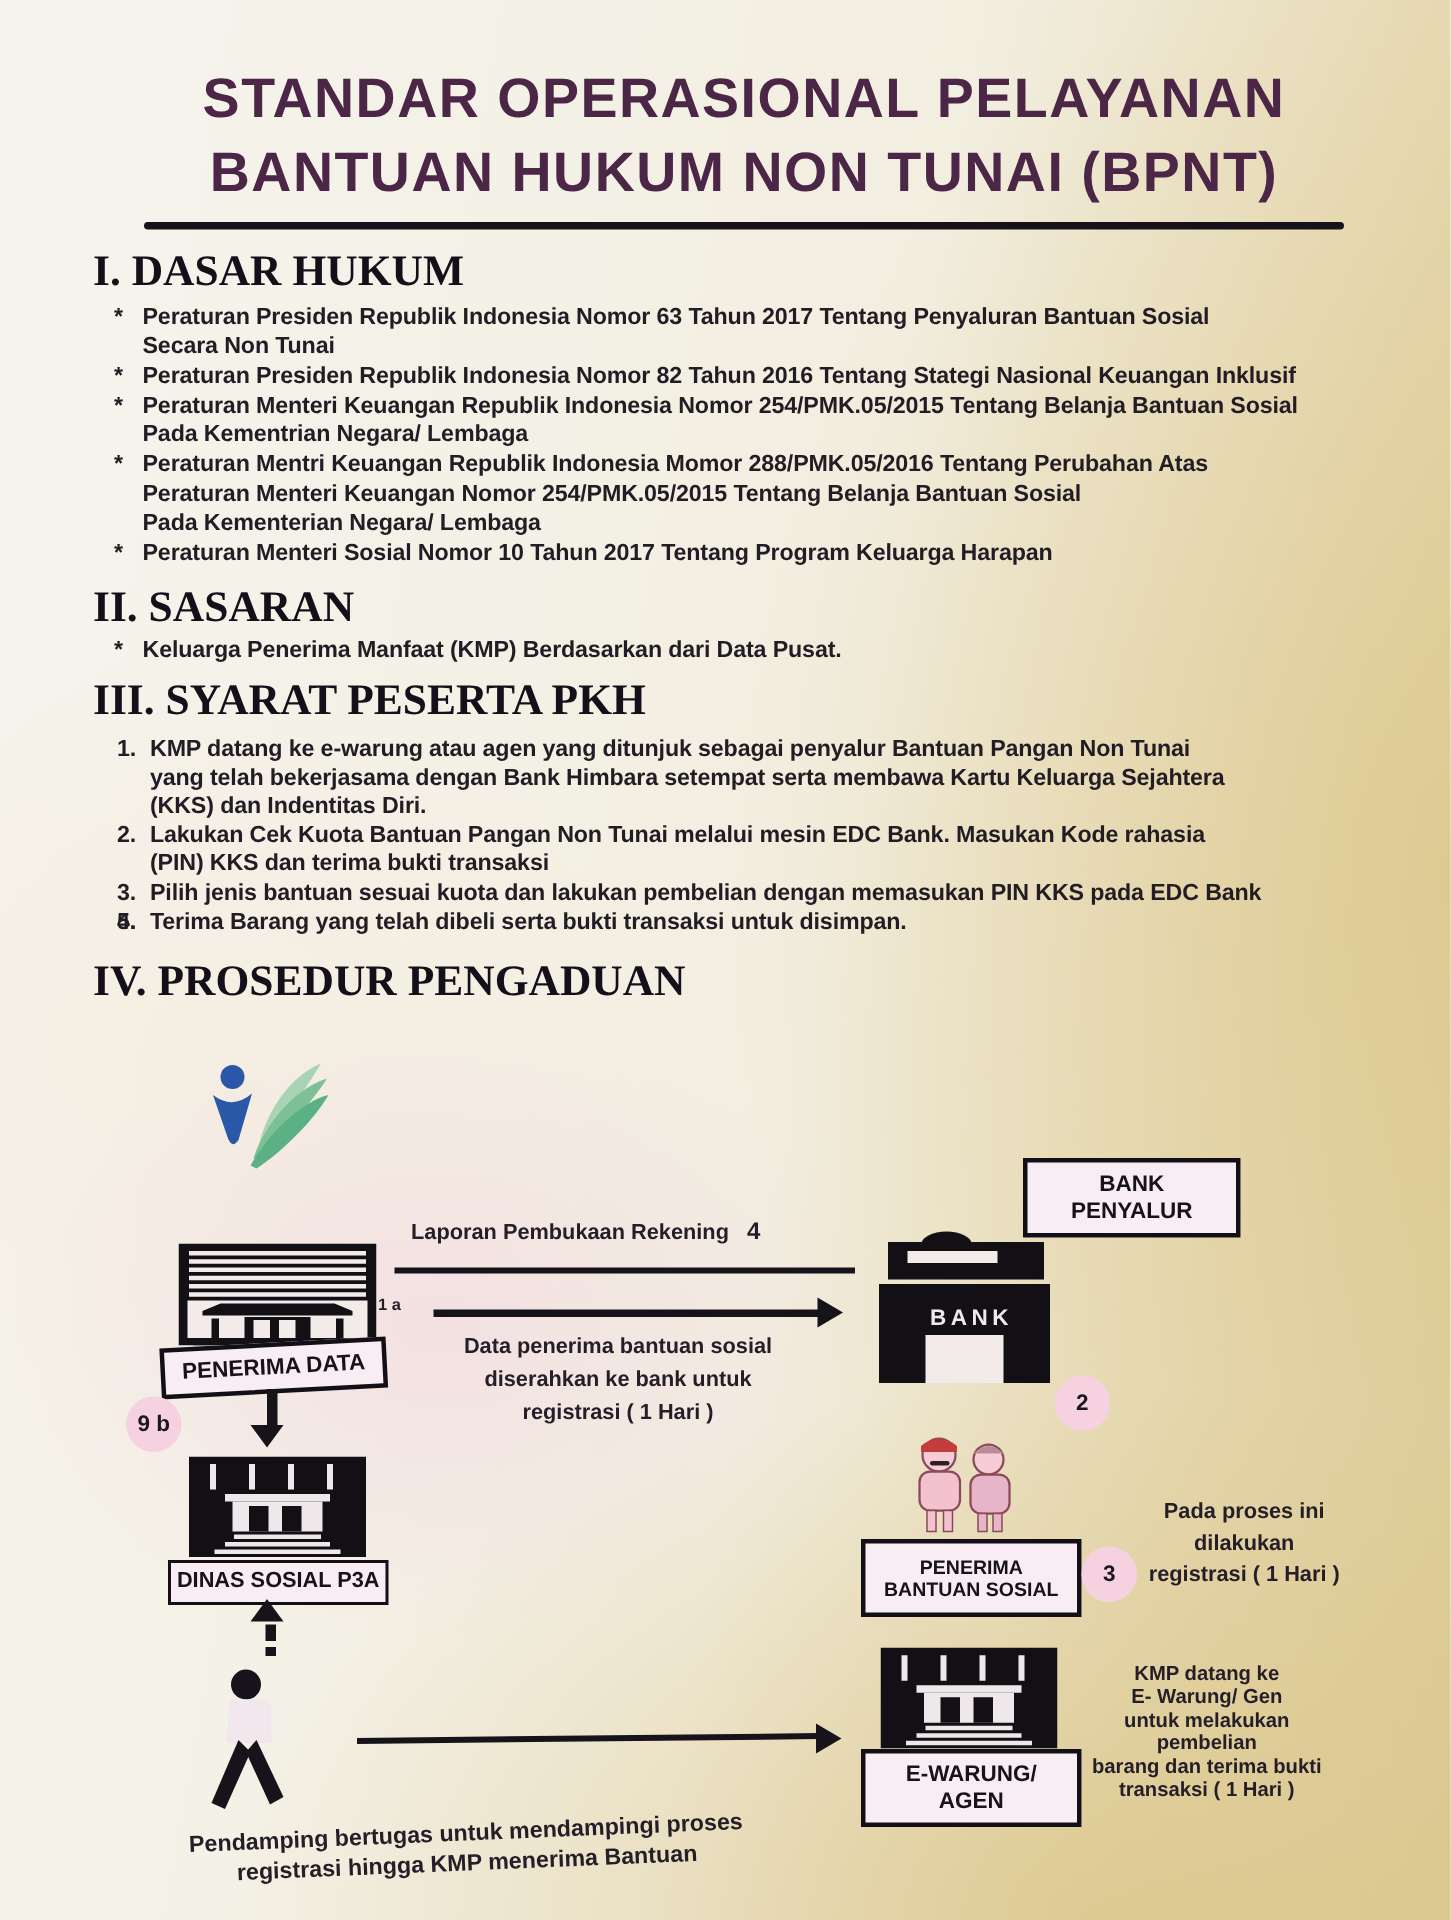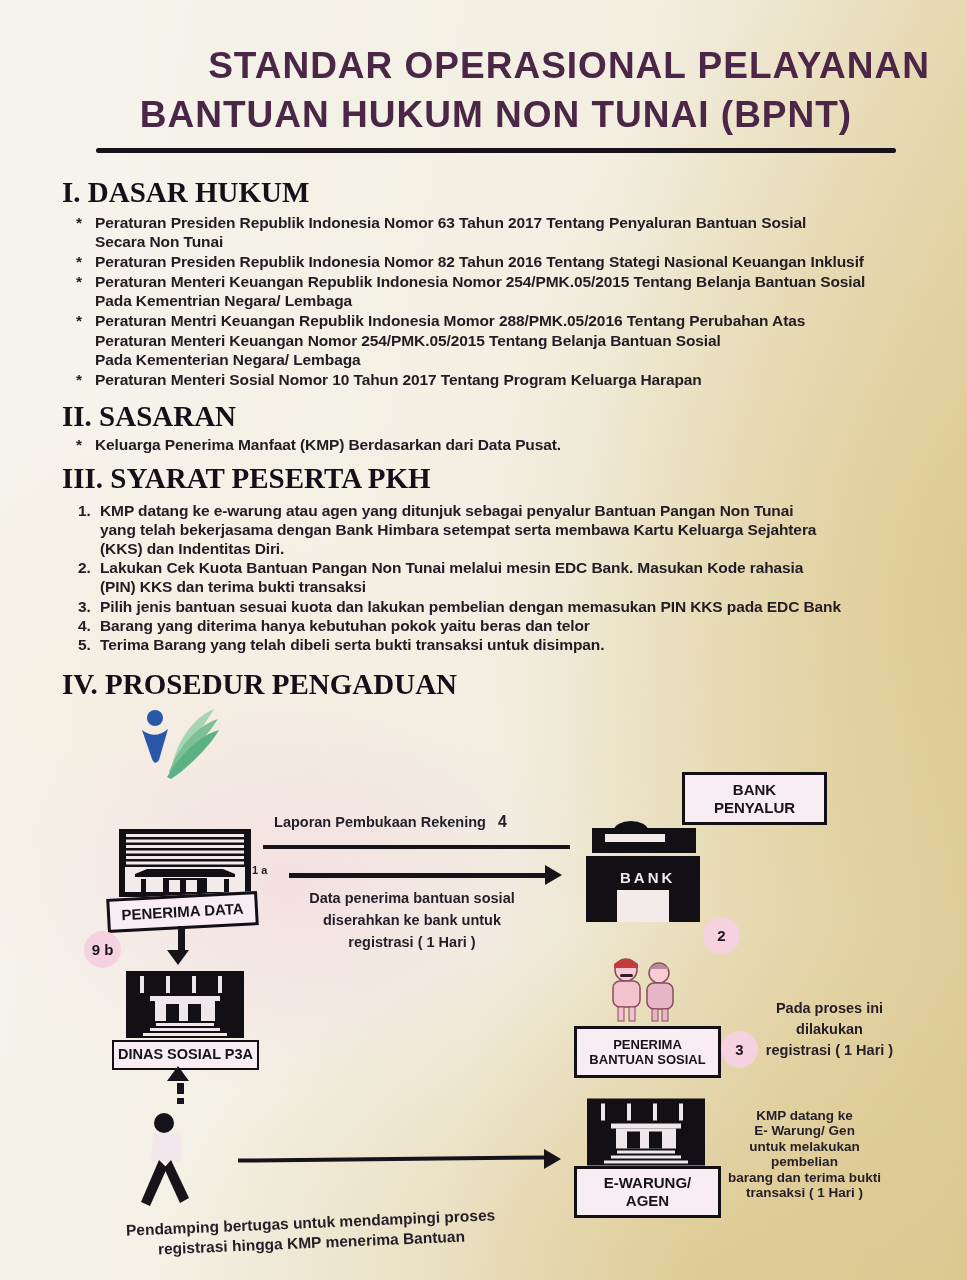--- a/index.html
+++ b/index.html
@@ -10,25 +10,25 @@
     background:
       radial-gradient(420px 300px at 30% 69%, rgba(243,210,224,0.50), transparent 70%),
       radial-gradient(500px 380px at 12% 55%, rgba(245,235,220,0.50), transparent 70%),
       radial-gradient(700px 900px at 100% 45%, rgba(216,190,120,0.45), transparent 70%),
       radial-gradient(800px 500px at 75% 100%, rgba(214,188,118,0.55), transparent 72%),
       linear-gradient(100deg,#f6f4ee 0%,#f2eee0 55%,#e6d9b2 82%,#decd9c 100%);
   }
   .content{position:absolute;left:62px;top:30px;width:868px;}
   .title{font-weight:bold;font-size:37px;line-height:1.32;letter-spacing:1px;
          color:#4b2646;text-align:center;}
-  .title-line1{margin-top:12px;text-align:right;}
+  .title-line1{margin-top:12px;}
   .title-rule{height:5px;background:#17121a;border-radius:3px;width:800px;margin:8px 0 0 34px;}
   .sec{font-family:"Liberation Serif",serif;font-weight:bold;font-size:29px;line-height:1.14;
        color:#14101a;margin:0;}
-  .sp-i{margin-top:23px;}
+  .sp-i{margin-top:12px;}
   .sp-ii{margin-top:10px;}
   .sp-iii{margin-top:8px;}
   .sp-iv{margin-top:14px;}
   .pre{white-space:pre-line;}
   ul.blist,ul.nlist{list-style:none;margin:4px 0 0 0;padding:0;
       font-weight:bold;font-size:15.5px;line-height:1.27;letter-spacing:-0.1px;color:#221c24;}
   ul.blist li{position:relative;padding-left:33px;}
   ul.blist .mark{position:absolute;left:14px;top:0;}
   ul.nlist{margin-top:5px;line-height:1.24;}
   ul.nlist li{position:relative;padding-left:38px;}
@@ -80,21 +80,21 @@
     </ul>
 
     <h2 class="sec sp-iii">III. SYARAT PESERTA PKH</h2>
     <ul class="nlist">
       <li><span class="num">1.</span><span class="pre">KMP datang ke e-warung atau agen yang ditunjuk sebagai penyalur Bantuan Pangan Non Tunai
 yang telah bekerjasama dengan Bank Himbara setempat serta membawa Kartu Keluarga Sejahtera
 (KKS) dan Indentitas Diri.</span></li>
       <li><span class="num">2.</span><span class="pre">Lakukan Cek Kuota Bantuan Pangan Non Tunai melalui mesin EDC Bank. Masukan Kode rahasia
 (PIN) KKS dan terima bukti transaksi</span></li>
       <li><span class="num">3.</span><span class="pre">Pilih jenis bantuan sesuai kuota dan lakukan pembelian dengan memasukan PIN KKS pada EDC Bank</span></li>
-      <li><span class="num">4.</span><span class="pre">Barang yang diterima hanya kebutuhan pokok yaitu beras dan telor</span></li>
+      <li><span class="num">4.</span></li>
       <li><span class="num">5.</span><span class="pre">Terima Barang yang telah dibeli serta bukti transaksi untuk disimpan.</span></li>
     </ul>
 
     <h2 class="sec sp-iv">IV. PROSEDUR PENGADUAN</h2>
   </div>
 
   <svg class="abs" style="left:138px;top:704px;" width="82" height="84" viewBox="0 0 82 84">
     <path d="M34,62 C40,34 58,12 76,5 C66,22 48,46 38,64 Z" fill="#a6d4b4"></path>
     <path d="M31,68 C40,42 62,20 80,15 C70,31 48,55 35,70 Z" fill="#7dc098"></path>
     <path d="M29,73 C42,50 64,30 81,26 C72,42 50,64 33,75 Z" fill="#5bb183"></path>

